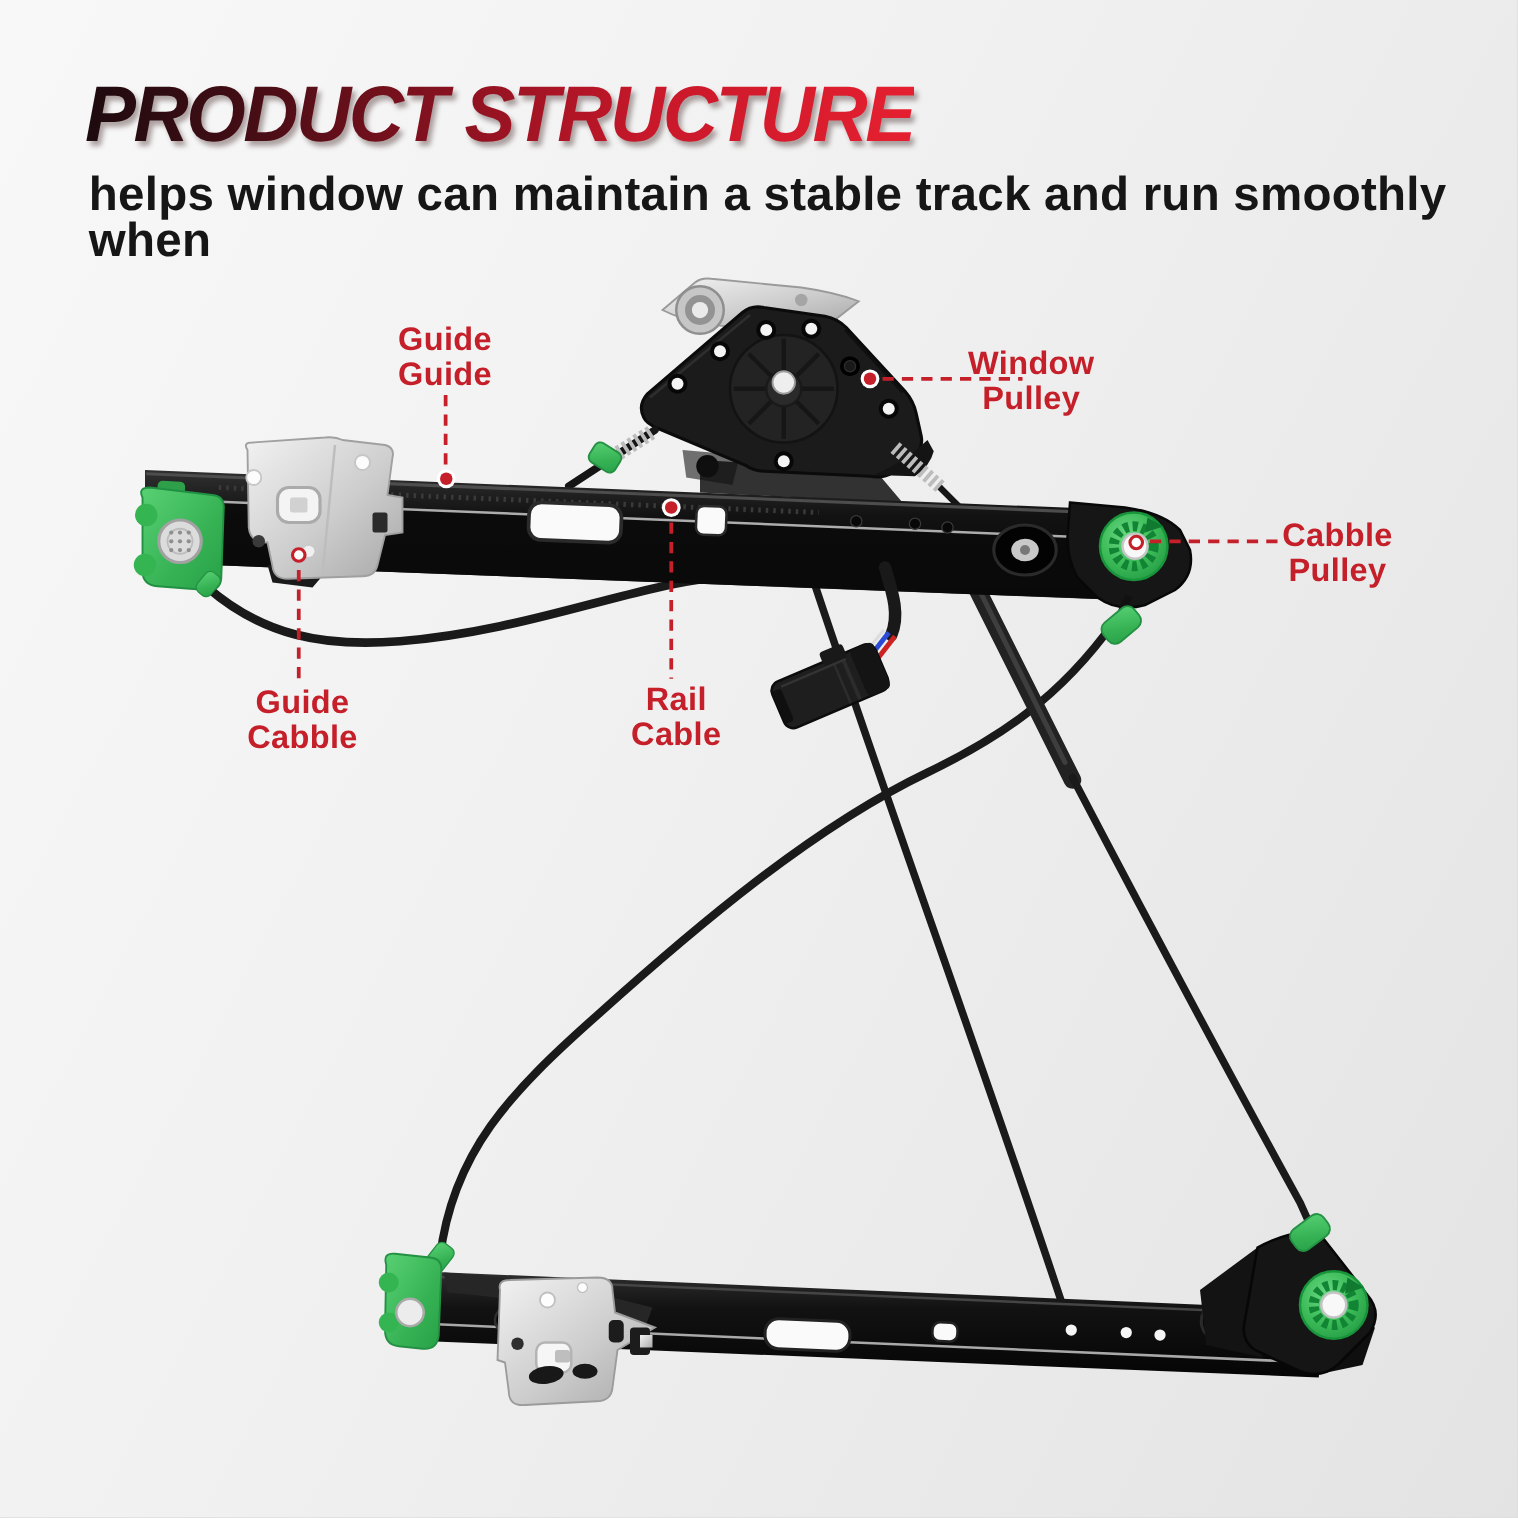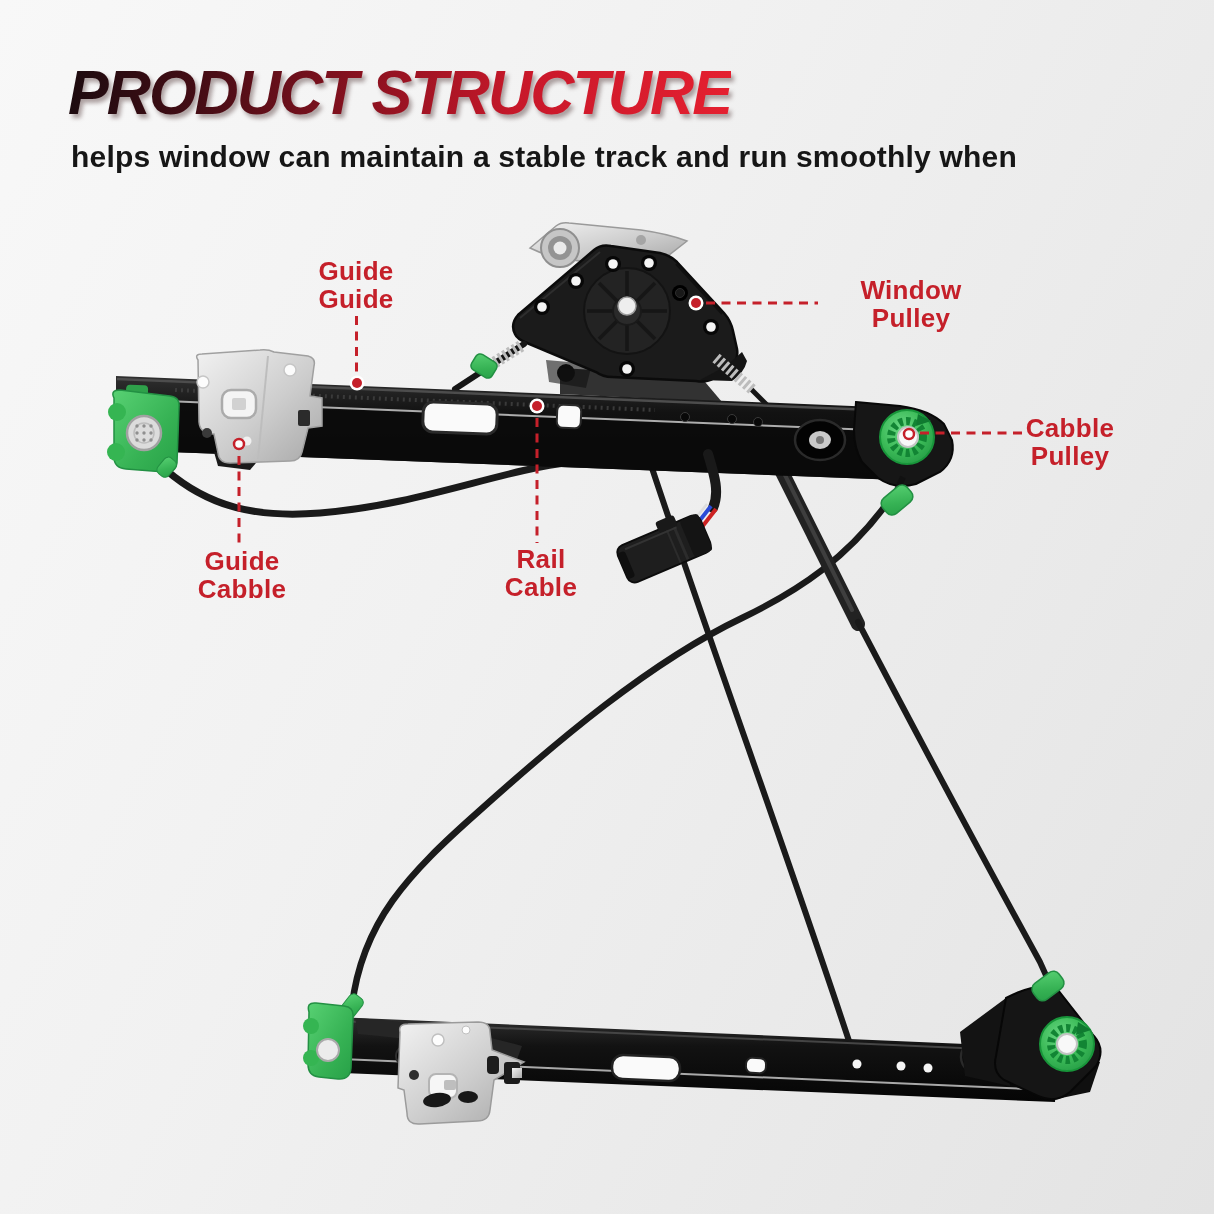--- a/index.html
+++ b/index.html
@@ -13,21 +13,21 @@
     position:absolute;left:68px;top:56px;
     font-size:63px;font-weight:bold;font-style:italic;letter-spacing:-2px;
     white-space:nowrap;
     background:linear-gradient(93deg,#1c0b0f 0%,#450d15 20%,#8c1220 45%,#c8182a 68%,#e52030 100%);
     -webkit-background-clip:text;background-clip:text;color:transparent;
     filter:drop-shadow(3px 4px 2px rgba(60,30,30,0.40));
     transform:scaleX(.97);transform-origin:left;
   }
   .subtitle{
     position:absolute;left:71px;top:138px;
-    font-size:30px;line-height:37px;font-weight:bold;color:#161616;
+    font-size:38px;line-height:37px;font-weight:bold;color:#161616;
     letter-spacing:.2px;
   }
   .callout{
     position:absolute;transform:translateX(-50%);
     text-align:center;color:#c5202a;font-weight:bold;
     font-size:26px;line-height:28px;letter-spacing:.3px;white-space:nowrap;
   }
 </style>
 </head>
 <body>
@@ -327,21 +327,21 @@
 
   <div class="subtitle">
     <div>helps window can maintain a stable track and run smoothly when</div>
   </div>
 
   <div class="callout" style="left:356px;top:257px">
     <div>Guide</div>
     <div>Guide</div>
   </div>
 
-  <div class="callout" style="left:911px;top:276px">
+  <div class="callout" style="left:825px;top:276px">
     <div>Window</div>
     <div>Pulley</div>
   </div>
 
   <div class="callout" style="left:1070px;top:414px">
     <div>Cabble</div>
     <div>Pulley</div>
   </div>
 
   <div class="callout" style="left:242px;top:547px">

